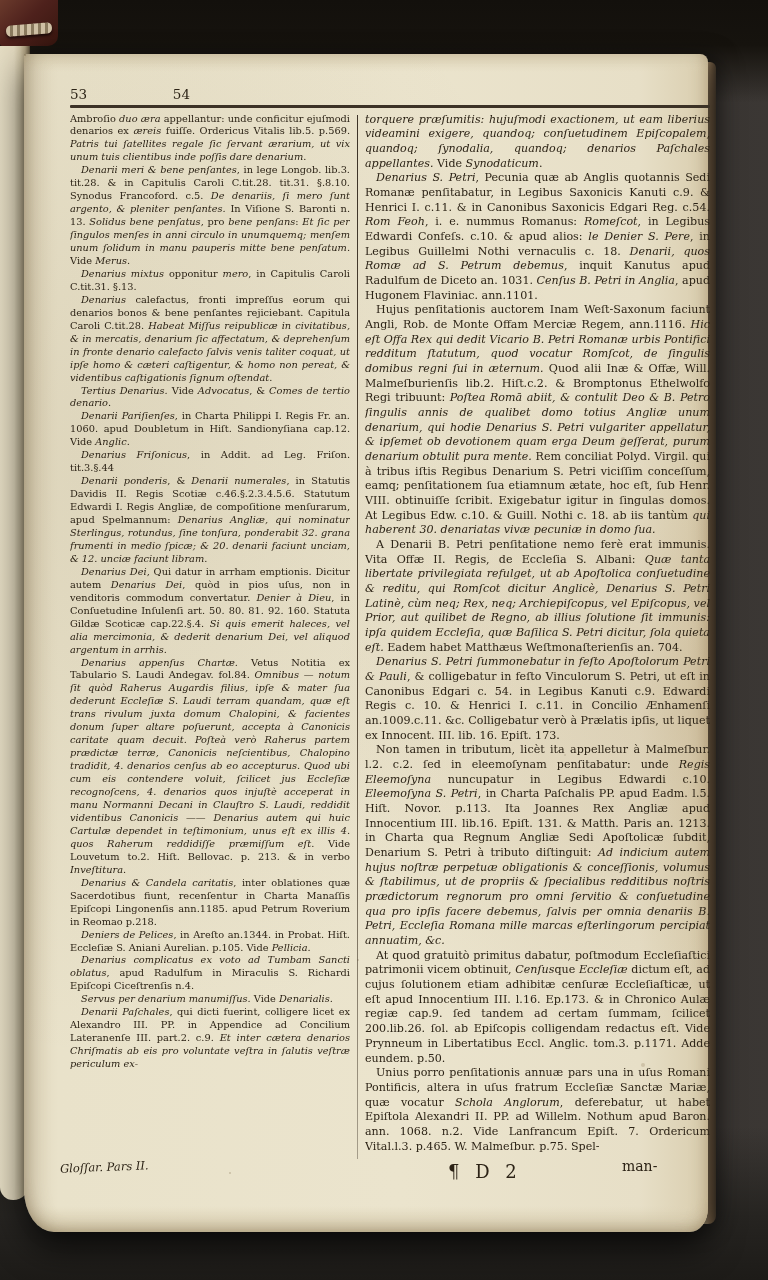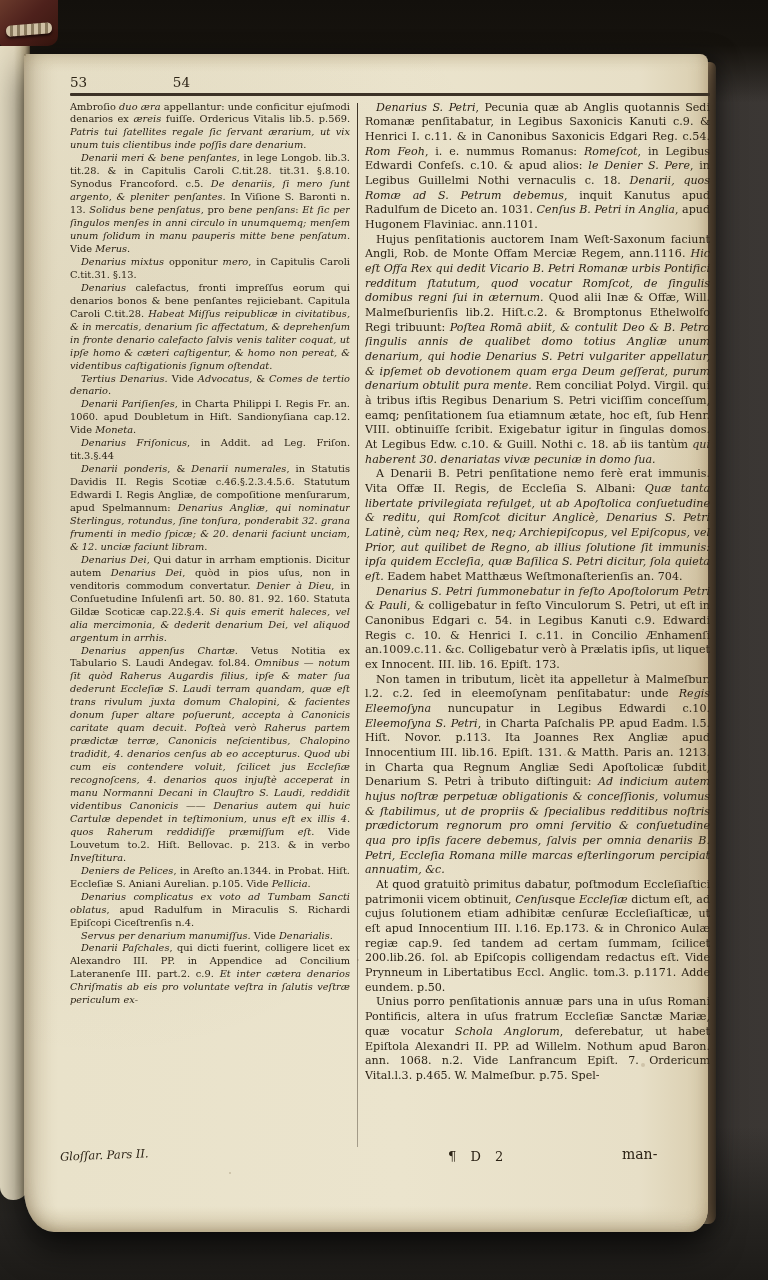--- a/index.html
+++ b/index.html
@@ -52,21 +52,21 @@
     box-shadow:0 16px 34px rgba(0,0,0,.65),10px 0 20px rgba(0,0,0,.35),
       inset 14px 0 22px -12px rgba(90,70,40,.45),
       inset -10px 0 18px -10px rgba(120,90,50,.38),
       inset 0 -10px 18px -10px rgba(100,80,50,.35);
   }
   .specks{position:absolute;left:0;top:0;width:2px;height:2px;border-radius:50%;background:rgba(95,75,45,.3);
     box-shadow:128px 154px 0 rgba(95,75,45,.28),452px 96px 0 rgba(95,75,45,.22),
       598px 384px 0 1px rgba(110,85,50,.2),90px 610px 0 rgba(95,75,45,.25),
       333px 905px 0 rgba(95,75,45,.22),618px 1010px 0 1px rgba(110,85,50,.2),
       205px 1118px 0 rgba(95,75,45,.25),540px 700px 0 rgba(95,75,45,.18);}
-  .content{position:absolute;left:46px;top:10px;width:640px;color:var(--ink);}
+  .content{position:absolute;left:46px;top:22px;width:640px;color:var(--ink);}
   .header-row{display:flex;align-items:flex-end;height:26px;}
   .pagenum{font-size:13.5px;width:60px;}
   .pagenum.right{text-align:right;margin-top:27px;}
   .title{
     flex:1;text-align:center;font-size:21px;font-weight:600;
     letter-spacing:8px;text-indent:8px;color:#241c10;
   }
   .header-rule{height:2.5px;background:var(--rule);margin-top:3px;border-radius:1px;}
   .columns{display:flex;margin-top:5px;}
   .column{
@@ -75,21 +75,21 @@
     color:var(--ink);
   }
   .col-left{width:280px;}
   .col-right{width:345px;}
   .divider{width:1px;background:linear-gradient(180deg,var(--rule) 0%,#564a38 55%,rgba(60,50,38,.4) 100%);margin:2px 7px 0 7px;height:1044px;}
   .column p{margin:0;text-indent:11px;}
   .column p.noindent{text-indent:0;}
   .column i{font-style:italic;}
   .footer{position:absolute;top:1082px;left:0;width:640px;height:20px;font-size:11px;}
   .volume-note{position:absolute;left:-10px;top:2px;font-style:italic;transform:rotate(-2.2deg);font-size:11.5px;}
-  .signature{position:absolute;left:378px;top:3px;font-size:13px;letter-spacing:5px;}
+  .signature{position:absolute;left:378px;top:3px;font-size:18px;letter-spacing:5px;}
   .catchword{position:absolute;left:552px;top:0;font-size:14px;}
 </style>
 </head>
 <body>
 
 <div class="backdrop"></div>
 <div class="under-page-left"></div>
 <div class="cover-corner"></div>
 <div class="headband"></div>
 <div class="fore-edge"></div>
@@ -102,32 +102,34 @@
       <div class="pagenum right">54</div>
     </div>
     <div class="header-rule"></div>
     <div class="columns">
       <div class="column col-left" style="font-size: 9.8px;">
           <p class="para noindent"><span>Ambroſio </span><i>duo æra</i><span> appellantur: unde conficitur ejuſmodi denarios ex </span><i>æreis</i><span> fuiſſe. Ordericus Vitalis lib.5. p.569. </span><i>Patris tui ſatellites regale ſic ſervant ærarium, ut vix unum tuis clientibus inde poſſis dare denarium.</i></p>
           <p class="para"><i>Denarii meri &amp; bene penſantes</i><span>, in lege Longob. lib.3. tit.28. &amp; in Capitulis Caroli C.tit.28. tit.31. §.8.10. Synodus Francoford. c.5. </span><i>De denariis, ſi mero ſunt argento, &amp; pleniter penſantes.</i><span> In Viſione S. Baronti n. 13. </span><i>Solidus bene penſatus</i><span>, pro </span><i>bene penſans</i><span>: </span><i>Et ſic per ſingulos menſes in anni circulo in unumquemq; menſem unum ſolidum in manu pauperis mitte bene penſatum.</i><span> Vide </span><i>Merus</i><span>.</span></p>
           <p class="para"><i>Denarius mixtus</i><span> opponitur </span><i>mero</i><span>, in Capitulis Caroli C.tit.31. §.13.</span></p>
           <p class="para"><i>Denarius</i><span> calefactus, fronti impreſſus eorum qui denarios bonos &amp; bene penſantes rejiciebant. Capitula Caroli C.tit.28. </span><i>Habeat Miſſus reipublicæ in civitatibus, &amp; in mercatis, denarium ſic affectatum, &amp; deprehenſum in fronte denario calefacto ſalvis venis taliter coquat, ut ipſe homo &amp; cæteri caſtigentur, &amp; homo non pereat, &amp; videntibus caſtigationis ſignum oſtendat.</i></p>
           <p class="para"><i>Tertius Denarius.</i><span> Vide </span><i>Advocatus</i><span>, &amp; </span><i>Comes de tertio denario</i><span>.</span></p>
-          <p class="para"><i>Denarii Pariſienſes</i><span>, in Charta Philippi I. Regis Fr. an. 1060. apud Doubletum in Hiſt. Sandionyſiana cap.12. Vide </span><i>Moneta</i><span>.</span></p>
+          <p class="para"><i>Denarii Pariſienſes</i><span>, in Charta Philippi I. Regis Fr. an. 1060. apud Doubletum in Hiſt. Sandionyſiana cap.12. Vide </span><i>Anglic</i><span>.</span></p>
           <p class="para"><i>Denarius Friſonicus</i><span>, in Addit. ad Leg. Friſon. tit.3.§.44</span></p>
           <p class="para"><i>Denarii ponderis</i><span>, &amp; </span><i>Denarii numerales</i><span>, in Statutis Davidis II. Regis Scotiæ c.46.§.2.3.4.5.6. Statutum Edwardi I. Regis Angliæ, de compoſitione menſurarum, apud Spelmannum: </span><i>Denarius Angliæ, qui nominatur Sterlingus, rotundus, ſine tonſura, ponderabit 32. grana frumenti in medio ſpicæ; &amp; 20. denarii faciunt unciam, &amp; 12. unciæ faciunt libram.</i></p>
           <p class="para"><i>Denarius Dei</i><span>, Qui datur in arrham emptionis. Dicitur autem </span><i>Denarius Dei</i><span>, quòd in pios uſus, non in venditoris commodum convertatur. </span><i>Denier à Dieu</i><span>, in Conſuetudine Inſulenſi art. 50. 80. 81. 92. 160. Statuta Gildæ Scoticæ cap.22.§.4. </span><i>Si quis emerit haleces, vel alia mercimonia, &amp; dederit denarium Dei, vel aliquod argentum in arrhis.</i></p>
           <p class="para"><i>Denarius appenſus Chartæ.</i><span> Vetus Notitia ex Tabulario S. Laudi Andegav. fol.84. </span><i>Omnibus — notum ſit quòd Raherus Augardis filius, ipſe &amp; mater ſua dederunt Eccleſiæ S. Laudi terram quandam, quæ eſt trans rivulum juxta domum Chalopini, &amp; facientes donum ſuper altare poſuerunt, accepta à Canonicis caritate quam decuit. Poſteà verò Raherus partem prædictæ terræ, Canonicis neſcientibus, Chalopino tradidit, 4. denarios cenſus ab eo accepturus. Quod ubi cum eis contendere voluit, ſcilicet jus Eccleſiæ recognoſcens, 4. denarios quos injuſtè acceperat in manu Normanni Decani in Clauſtro S. Laudi, reddidit videntibus Canonicis —— Denarius autem qui huic Cartulæ dependet in teſtimonium, unus eſt ex illis 4. quos Raherum reddidiſſe præmiſſum eſt.</i><span> Vide Louvetum to.2. Hiſt. Bellovac. p. 213. &amp; in verbo </span><i>Inveſtitura</i><span>.</span></p>
+          <p class="para"><i>Denarius &amp; Candela caritatis</i><span>, inter oblationes quæ Sacerdotibus fiunt, recenſentur in Charta Manaſſis Epiſcopi Lingonenſis ann.1185. apud Petrum Roverium in Reomao p.218.</span></p>
           <p class="para"><i>Deniers de Pelices</i><span>, in Areſto an.1344. in Probat. Hiſt. Eccleſiæ S. Aniani Aurelian. p.105. Vide </span><i>Pellicia</i><span>.</span></p>
           <p class="para"><i>Denarius complicatus ex voto ad Tumbam Sancti oblatus</i><span>, apud Radulfum in Miraculis S. Richardi Epiſcopi Ciceſtrenſis n.4.</span></p>
           <p class="para"><i>Servus per denarium manumiſſus.</i><span> Vide </span><i>Denarialis</i><span>.</span></p>
           <p class="para"><i>Denarii Paſchales</i><span>, qui dicti fuerint, colligere licet ex Alexandro III. PP. in Appendice ad Concilium Lateranenſe III. part.2. c.9. </span><i>Et inter cætera denarios Chriſmatis ab eis pro voluntate veſtra in ſalutis veſtræ periculum ex-</i></p>
         </div>
       <div class="divider"></div>
       <div class="column col-right" style="font-size: 11.1px;">
+          <p class="para noindent"><i>torquere præſumitis: hujuſmodi exactionem, ut eam liberius videamini exigere, quandoq; conſuetudinem Epiſcopalem, quandoq; ſynodalia, quandoq; denarios Paſchales appellantes.</i><span> Vide </span><i>Synodaticum</i><span>.</span></p>
           <p class="para"><i>Denarius S. Petri</i><span>, Pecunia quæ ab Anglis quotannis Sedi Romanæ penſitabatur, in Legibus Saxonicis Kanuti c.9. &amp; Henrici I. c.11. &amp; in Canonibus Saxonicis Edgari Reg. c.54. </span><i>Rom Feoh</i><span>, i. e. nummus Romanus: </span><i>Romeſcot</i><span>, in Legibus Edwardi Confeſs. c.10. &amp; apud alios: </span><i>le Denier S. Pere</i><span>, in Legibus Guillelmi Nothi vernaculis c. 18. </span><i>Denarii, quos Romæ ad S. Petrum debemus</i><span>, inquit Kanutus apud Radulfum de Diceto an. 1031. </span><i>Cenſus B. Petri in Anglia</i><span>, apud Hugonem Flaviniac. ann.1101.</span></p>
           <p class="para"><span>Hujus penſitationis auctorem Inam Weſt-Saxonum faciunt Angli, Rob. de Monte Offam Merciæ Regem, ann.1116. </span><i>Hic eſt Offa Rex qui dedit Vicario B. Petri Romanæ urbis Pontifici redditum ſtatutum, quod vocatur Romſcot, de ſingulis domibus regni ſui in æternum.</i><span> Quod alii Inæ &amp; Offæ, Will. Malmeſburienſis lib.2. Hiſt.c.2. &amp; Bromptonus Ethelwolfo Regi tribuunt: </span><i>Poſtea Romā abiit, &amp; contulit Deo &amp; B. Petro ſingulis annis de qualibet domo totius Angliæ unum denarium, qui hodie Denarius S. Petri vulgariter appellatur, &amp; ipſemet ob devotionem quam erga Deum geſſerat, purum denarium obtulit pura mente.</i><span> Rem conciliat Polyd. Virgil. qui à tribus iſtis Regibus Denarium S. Petri viciſſim conceſſum, eamq; penſitationem ſua etiamnum ætate, hoc eſt, ſub Henr. VIII. obtinuiſſe ſcribit. Exigebatur igitur in ſingulas domos. At Legibus Edw. c.10. &amp; Guill. Nothi c. 18. ab iis tantùm </span><i>qui haberent 30. denariatas vivæ pecuniæ in domo ſua.</i></p>
           <p class="para"><span>A Denarii B. Petri penſitatione nemo ferè erat immunis. Vita Offæ II. Regis, de Eccleſia S. Albani: </span><i>Quæ tanta libertate privilegiata refulget, ut ab Apoſtolica conſuetudine &amp; reditu, qui Romſcot dicitur Anglicè, Denarius S. Petri Latinè, cùm neq; Rex, neq; Archiepiſcopus, vel Epiſcopus, vel Prior, aut quilibet de Regno, ab illius ſolutione ſit immunis: ipſa quidem Eccleſia, quæ Baſilica S. Petri dicitur, ſola quieta eſt.</i><span> Eadem habet Matthæus Weſtmonaſterienſis an. 704.</span></p>
           <p class="para"><i>Denarius S. Petri ſummonebatur in feſto Apoſtolorum Petri &amp; Pauli</i><span>, &amp; colligebatur in feſto Vinculorum S. Petri, ut eſt in Canonibus Edgari c. 54. in Legibus Kanuti c.9. Edwardi Regis c. 10. &amp; Henrici I. c.11. in Concilio Ænhamenſi an.1009.c.11. &amp;c. Colligebatur verò à Prælatis ipſis, ut liquet ex Innocent. III. lib. 16. Epiſt. 173.</span></p>
           <p class="para"><span>Non tamen in tributum, licèt ita appelletur à Malmeſbur. l.2. c.2. ſed in eleemoſynam penſitabatur: unde </span><i>Regis Eleemoſyna</i><span> nuncupatur in Legibus Edwardi c.10. </span><i>Eleemoſyna S. Petri</i><span>, in Charta Paſchalis PP. apud Eadm. l.5. Hiſt. Novor. p.113. Ita Joannes Rex Angliæ apud Innocentium III. lib.16. Epiſt. 131. &amp; Matth. Paris an. 1213. in Charta qua Regnum Angliæ Sedi Apoſtolicæ ſubdit, Denarium S. Petri à tributo diſtinguit: </span><i>Ad indicium autem hujus noſtræ perpetuæ obligationis &amp; conceſſionis, volumus &amp; ſtabilimus, ut de propriis &amp; ſpecialibus redditibus noſtris prædictorum regnorum pro omni ſervitio &amp; conſuetudine qua pro ipſis facere debemus, ſalvis per omnia denariis B. Petri, Eccleſia Romana mille marcas eſterlingorum percipiat annuatim, &amp;c.</i></p>
           <p class="para"><span>At quod gratuitò primitus dabatur, poſtmodum Eccleſiaſtici patrimonii vicem obtinuit, </span><i>Cenſus</i><span>que </span><i>Eccleſiæ</i><span> dictum eſt, ad cujus ſolutionem etiam adhibitæ cenſuræ Eccleſiaſticæ, ut eſt apud Innocentium III. l.16. Ep.173. &amp; in Chronico Aulæ regiæ cap.9. ſed tandem ad certam ſummam, ſcilicet 200.lib.26. ſol. ab Epiſcopis colligendam redactus eſt. Vide Prynneum in Libertatibus Eccl. Anglic. tom.3. p.1171. Adde eundem. p.50.</span></p>
           <p class="para"><span>Unius porro penſitationis annuæ pars una in uſus Romani Pontificis, altera in uſus fratrum Eccleſiæ Sanctæ Mariæ, quæ vocatur </span><i>Schola Anglorum</i><span>, deferebatur, ut habet Epiſtola Alexandri II. PP. ad Willelm. Nothum apud Baron. ann. 1068. n.2. Vide Lanfrancum Epiſt. 7. Ordericum Vital.l.3. p.465. W. Malmeſbur. p.75. Spel-</span></p>
         </div>
     </div>
     <div class="footer">

